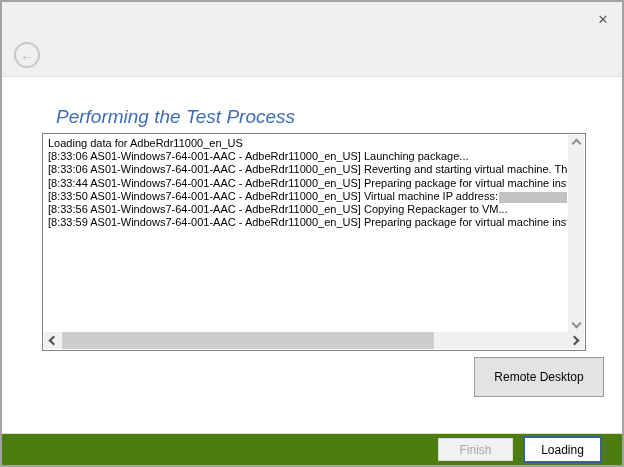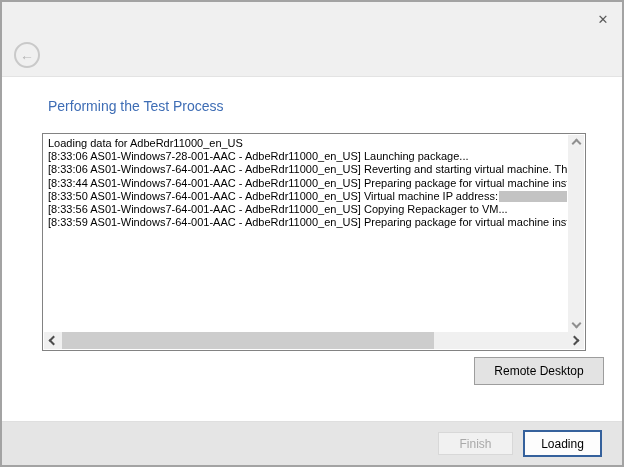--- a/index.html
+++ b/index.html
@@ -22,35 +22,35 @@
   .back-btn{
     position:absolute;left:12px;top:40px;width:26px;height:26px;border-radius:50%;
     border:2px solid #c9c9c9;display:flex;align-items:center;justify-content:center;
     color:#b5b5b5;font-size:14px;line-height:1;background:transparent;
   }
   .wizard-title{
     position:absolute;left:46px;top:46px;font-size:12.5px;color:#1c1c1c;
   }
   
   .heading{
-    position:absolute;left:38px;top:88px;margin:8px;
-    font-size:14px;font-weight:400;color:var(--heading,#3E6DB5);
+    position:absolute;left:38px;top:88px;margin:16px;
+    font-size:19px;font-weight:400;color:var(--heading,#3E6DB5);font-style:italic;
   }
   
   .logbox{
     position:absolute;left:40px;top:131px;width:544px;height:218px;
     background:#ffffff;border:1px solid #828282;overflow:hidden;
   }
   .log-lines{
     position:absolute;left:1px;top:2px;right:18px;bottom:19px;
     padding:1px 0 0 4px;overflow:hidden;
   }
   .log-line{
     white-space:nowrap;overflow:hidden;
-    font-size:11px;line-height:13.2px;color:#000;display:flex;align-items:center;
+    font-size:11px;line-height:13.2px;color:#000;display:flex;align-items:flex-end;
   }
   .log-line .redact{
     flex:1 0 auto;height:11px;background:var(--redaction,#C3C3C3);margin-left:1px;
   }
   
   .vscroll{
     position:absolute;top:1px;right:1px;bottom:18px;width:16px;background:#f0f0f0;
     display:flex;flex-direction:column;justify-content:space-between;align-items:center;
     padding:5px 0;
   }
@@ -64,27 +64,27 @@
   .chev.up{transform:rotate(45deg);}
   .chev.down{transform:rotate(225deg);}
   .harrow{position:absolute;top:5px;width:7px;height:7px;border-left:2px solid #4e4e4e;border-top:2px solid #4e4e4e;}
   .harrow.left{left:6px;transform:rotate(-45deg);}
   .harrow.right{right:6px;transform:rotate(135deg);}
   
   .note{
     position:absolute;left:38px;top:361px;font-size:12px;color:#1a1a1a;
   }
   .remote-btn{
-    position:absolute;left:472px;top:355px;width:130px;height:28px;
+    position:absolute;left:472px;top:355px;width:130px;height:40px;
     background:#e3e3e3;border:1px solid #9d9d9d;
     font-family:inherit;font-size:12px;color:#000;
   }
   
   .footer{
-    position:absolute;left:0;right:0;bottom:0;height:44px;background:#e5e5e5;
+    position:absolute;left:0;right:0;bottom:0;height:32px;background:#4d7c0f;
     border-top:1px solid #dfdfdf;
     display:flex;align-items:center;justify-content:flex-end;gap:10px;padding-right:20px;
   }
   .btn{
     font-family:inherit;font-size:12px;height:23px;width:75px;
     background:#fdfdfd;border:1px solid #8a8a8a;color:#000;
   }
   .btn.disabled{
     background:#f1f1f1;border-color:#d8d8d8;color:#a9a9a9;
   }
@@ -107,21 +107,21 @@
   </div>
 
   <h1 class="heading">Performing the Test Process</h1>
 
   <div class="logbox">
     <div class="log-lines">
       <div class="log-line">
           <span>Loading data for AdbeRdr11000_en_US</span>
         </div>
       <div class="log-line">
-          <span>[8:33:06 AS01-Windows7-28-001-AAC - AdbeRdr11000_en_US] Launching package...</span>
+          <span>[8:33:06 AS01-Windows7-64-001-AAC - AdbeRdr11000_en_US] Launching package...</span>
         </div>
       <div class="log-line">
           <span>[8:33:06 AS01-Windows7-64-001-AAC - AdbeRdr11000_en_US] Reverting and starting virtual machine. This c</span>
         </div>
       <div class="log-line">
           <span>[8:33:44 AS01-Windows7-64-001-AAC - AdbeRdr11000_en_US] Preparing package for virtual machine installa</span>
         </div>
       <div class="log-line">
           <span>[8:33:50 AS01-Windows7-64-001-AAC - AdbeRdr11000_en_US] Virtual machine IP address: </span>
           <span class="redact"></span>

